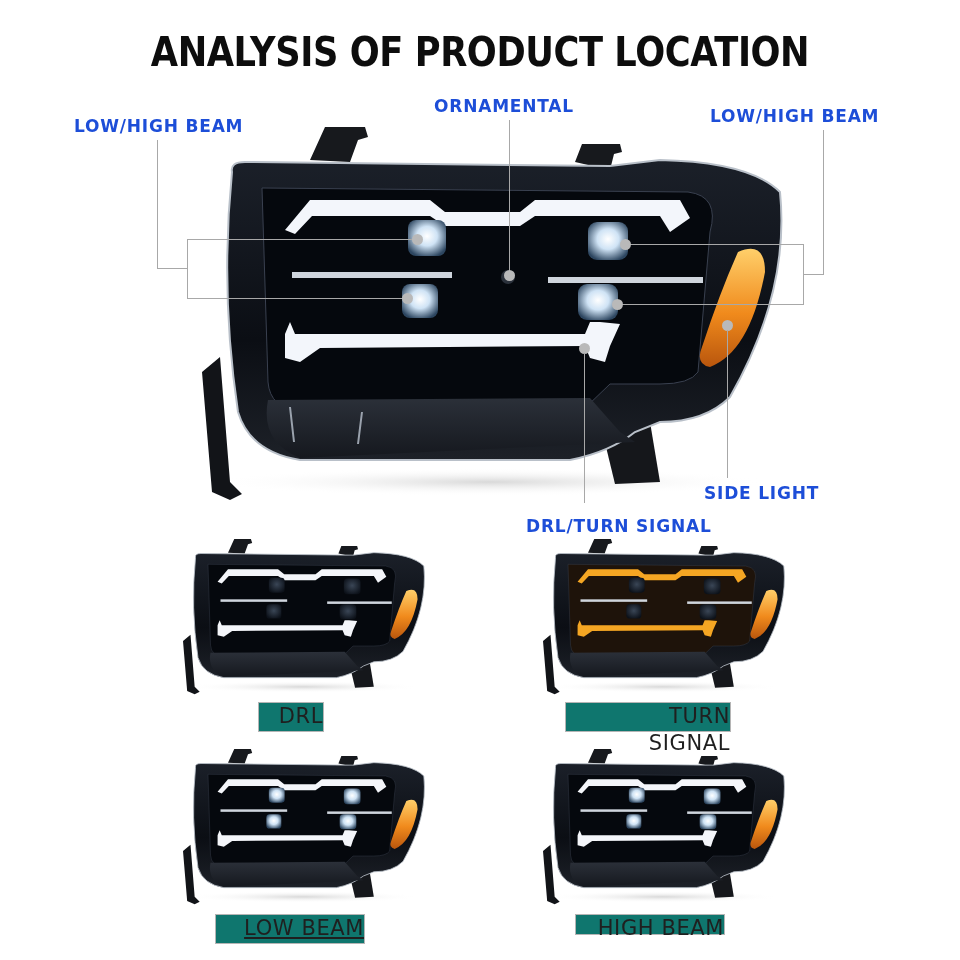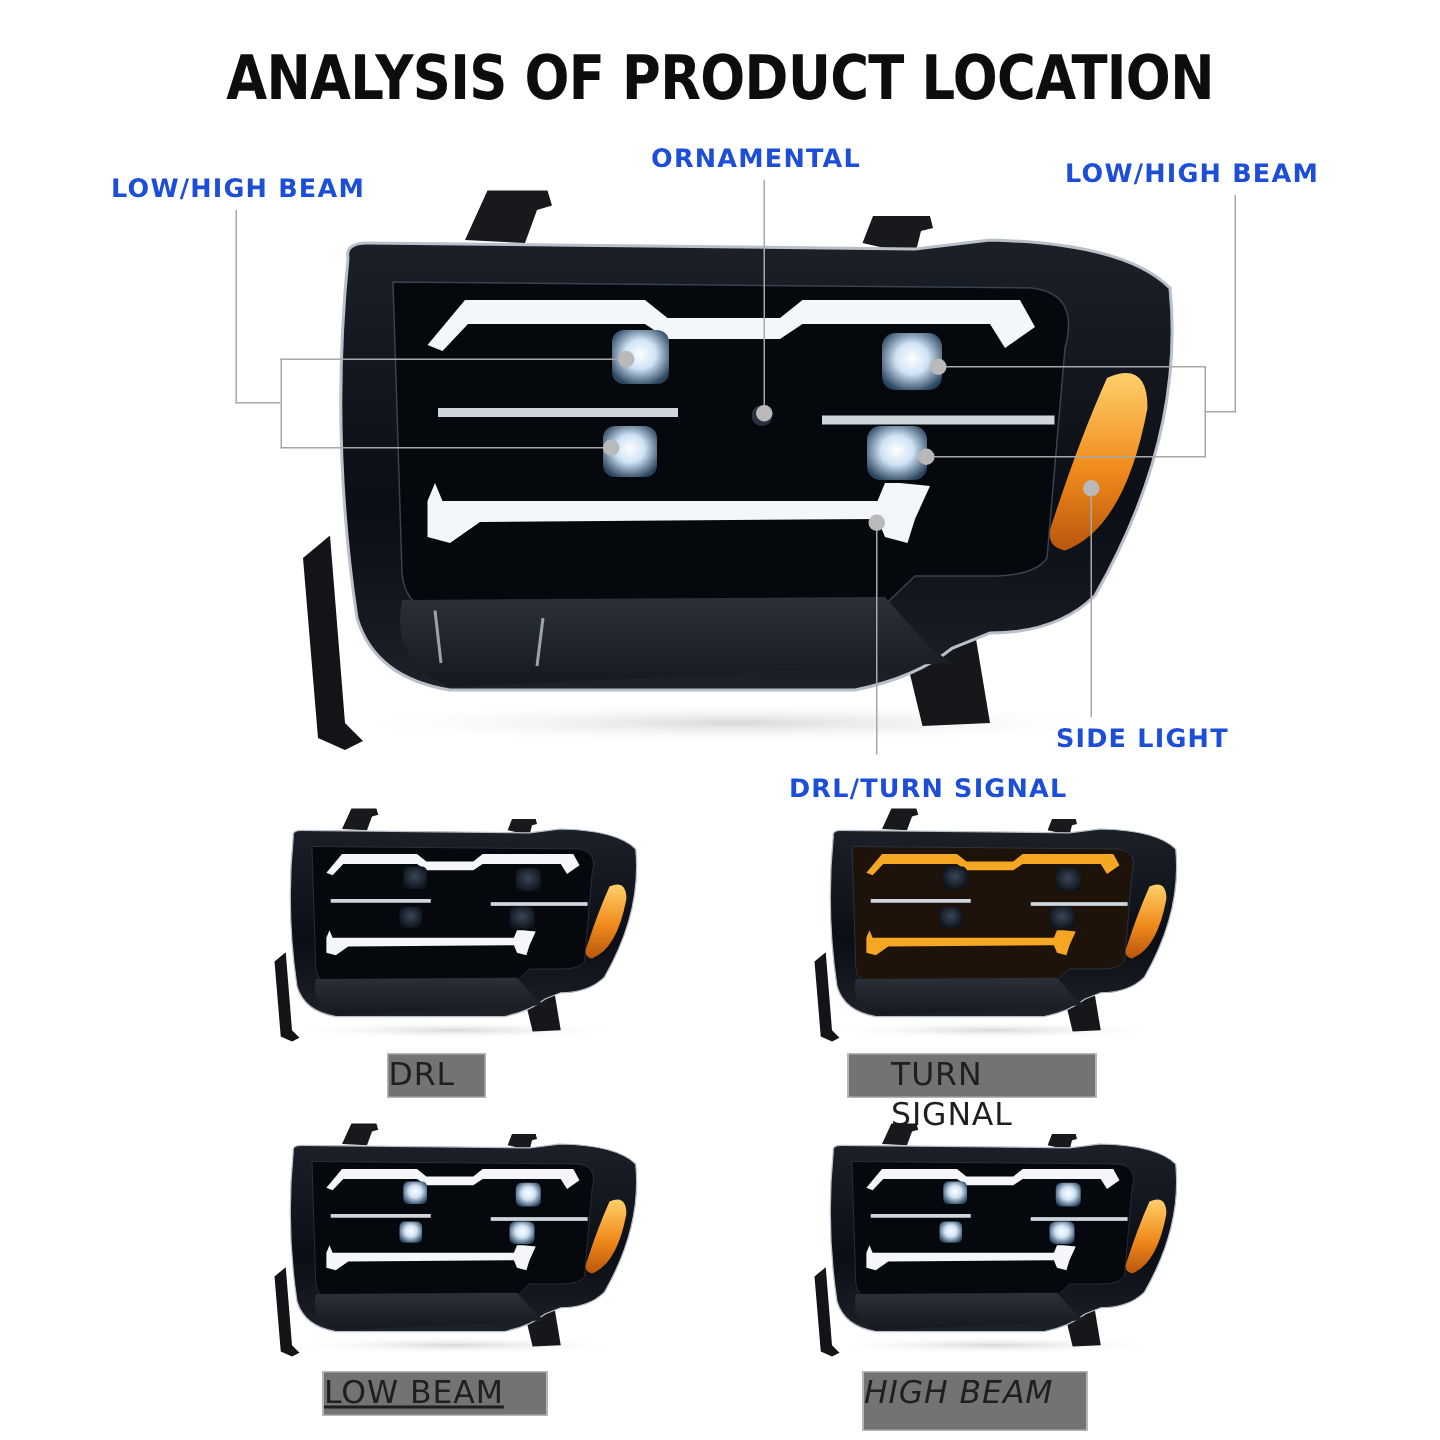--- a/index.html
+++ b/index.html
@@ -1,19 +1,19 @@
 <!DOCTYPE html>
 <html><head>
 <meta charset="utf-8">
 <style>
   html, body { margin: 0; padding: 0; background: #ffffff; }
   body { width: 960px; height: 960px; position: relative; overflow: hidden; font-family: "DejaVu Sans", "Liberation Sans", sans-serif; }
   .title { position: absolute; left: 0; top: 28px; width: 960px; text-align: center; font-size: 41px; font-weight: bold; color: #0d0d0d; letter-spacing: -0.5px; transform: scaleX(0.86); transform-origin: center; }
   .lbl { position: absolute; font-size: 17px; font-weight: bold; color: #1d4ed8; letter-spacing: 0.8px; white-space: nowrap; }
-  .box { position: absolute; border: 1.5px solid #b5b5b5; background: #737373; text-align: left; font-size: 21px; color: #1f1f1f; letter-spacing: 0.6px; box-sizing: border-box; }
+  .box { position: absolute; border: 1.5px solid #b5b5b5; background: #0f766e; text-align: right; font-size: 21px; color: #1f1f1f; letter-spacing: 0.6px; box-sizing: border-box; }
   .line { position: absolute; background: #a8a8a8; }
   .dot { position: absolute; width: 11px; height: 11px; border-radius: 50%; background: #b9b9b9; }
   .lamp { position: absolute; }
   svg { display: block; }
 </style>
 </head>
 <body>
 
 <svg width="0" height="0" style="position:absolute">
   <defs>
@@ -198,14 +198,14 @@
       <path class="bar" d="M95 212 L100 200 L105 212 L395 212 L400 200 L410 200 L430 202 L420 224 L415 240 L400 236 L395 224 L130 226 L110 240 L95 236 Z" fill="#f4f6fa"></path>
       <rect x="102" y="150" width="160" height="6" fill="#cfd5dd"></rect>
       <rect x="358" y="155" width="155" height="6" fill="#cfd5dd"></rect>
       <rect class="proj" x="218" y="98" width="38" height="36" rx="8" fill="url(#projOn)"></rect>
       <rect class="proj" x="212" y="162" width="36" height="34" rx="8" fill="url(#projOn)"></rect>
       <rect class="proj" x="398" y="100" width="40" height="38" rx="9" fill="url(#projOn)"></rect>
       <rect class="proj" x="388" y="162" width="40" height="36" rx="9" fill="url(#projOn)"></rect>
       <path d="M548 130 Q575 118 575 150 Q560 230 520 245 Q505 242 512 225 Q530 170 548 130 Z" fill="url(#amberGrad)"></path>
     </svg>
   </div>
-  <div class="box" style="left: 575px; top: 914px; width: 150px; height: 40px; line-height: 27px; font-style: italic;">HIGH BEAM</div>
+  <div class="box" style="left: 575px; top: 914px; width: 150px; height: 21px; line-height: 27px;">HIGH BEAM</div>
 </div>
 
 </body></html>

